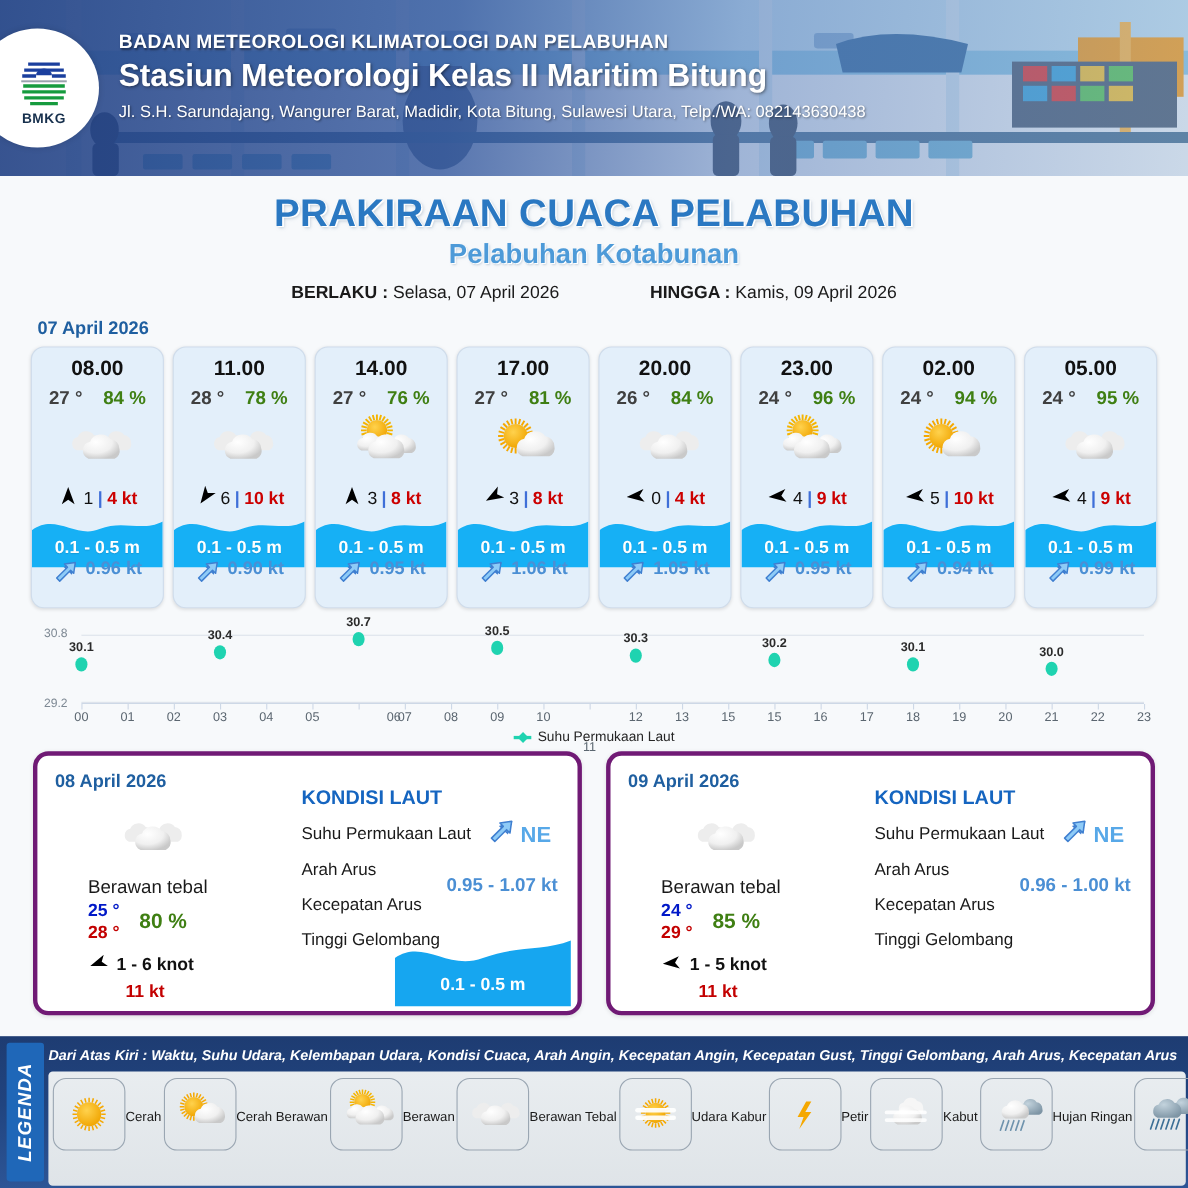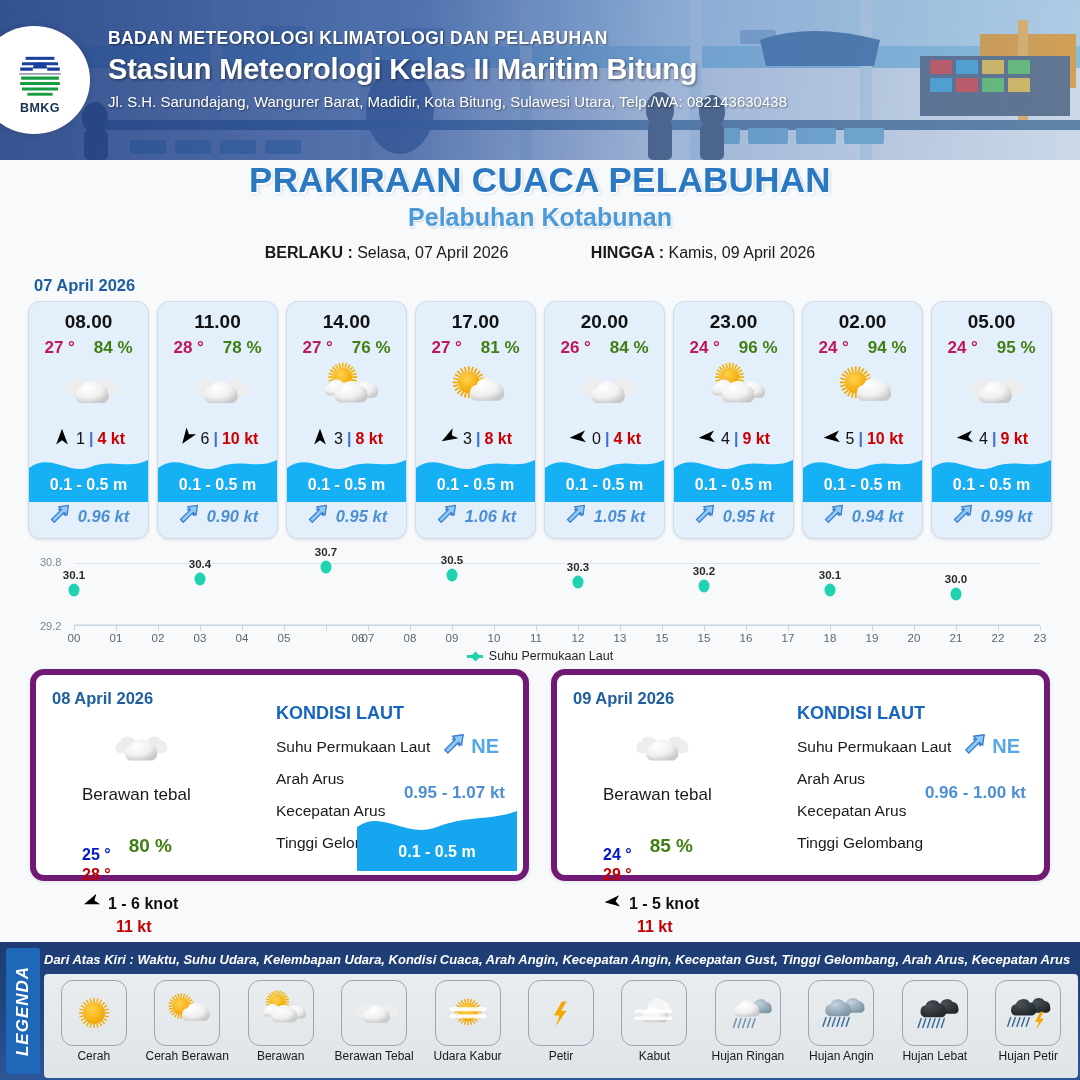--- a/index.html
+++ b/index.html
@@ -46,21 +46,21 @@
     font-size: 29px; font-weight: bold; margin-top: 4px; letter-spacing: -0.2px;
     text-shadow: 1px 1px 3px rgba(0,0,0,.5);
   }
   .hdr-line3, .hdr-line4 {
     font-size: 15px; margin-top: 7px;
     text-shadow: 1px 1px 2px rgba(0,0,0,.45);
   }
   .hdr-line4 { margin-top: 6px; }
 
   
-  .title-block { text-align: center; padding-top: 0; }
+  .title-block { text-align: center; padding-top: 14px; }
   .t-main {
     font-size: 35px; font-weight: bold; color: #2a78c2;
     letter-spacing: .3px;
     text-shadow: 1.5px 1.5px 0 #ffffff, 2px 2px 3px rgba(150,170,190,.55);
   }
   .t-sub {
     font-size: 25px; font-weight: bold; color: #4d9ad8;
     margin-top: 3px;
     text-shadow: 1px 1px 0 #ffffff, 1.5px 1.5px 2px rgba(150,170,190,.5);
   }
@@ -82,41 +82,41 @@
     box-shadow: 0 1px 3px rgba(0,0,0,.1);
     overflow: hidden;
     position: relative;
     height: 238px;
   }
   .c-time {
     text-align: center; font-size: 19px; font-weight: bold;
     color: #111; padding-top: 9px;
   }
   .c-th { display: flex; justify-content: space-around; align-items: baseline; margin-top: 5px; padding: 0 6px; }
-  .c-temp { font-size: 17px; font-weight: bold; color: #be185d; }
+  .c-temp { font-size: 17px; font-weight: bold; color: #404040; }
   .c-hum { font-size: 17px; font-weight: bold; color: #3f7f13; }
   .c-icon { height: 60px; display: flex; align-items: center; justify-content: center; margin-top: 3px; }
   .c-icon svg { width: 78px; height: 58px; }
   .c-wind {
     display: flex; align-items: center; justify-content: center;
     gap: 4px; margin-top: 6px; font-size: 16px; font-weight: bold;
   }
   .c-wind .deg { color: #111; font-weight: normal; font-size: 16px; }
   .c-wind .bar { color: #3f6fd8; font-weight: bold; }
   .c-wind .kt { color: #cc0000; }
   .wave-zone { position: absolute; left: 0; right: 0; bottom: 36px; height: 52px; }
   .wave-zone svg { position: absolute; bottom: 0; left: 0; width: 100%; height: 100%; }
   .wave-label {
     position: absolute; left: 0; right: 0; bottom: 8px;
     text-align: center; color: #fff; font-size: 16px; font-weight: bold;
     text-shadow: 0 1px 1px rgba(0,0,0,.12);
   }
   .cur-row {
     position: absolute; left: 0; right: 0; bottom: 0; height: 44px;
-    display: flex; align-items: center; justify-content: center; gap: 6px; font-style: italic;
+    display: flex; align-items: flex-start; justify-content: center; gap: 6px;
   }
   .cur-row svg { width: 24px; height: 24px; }
   .cur-val { font-size: 16.5px; font-weight: bold; color: #4b8fd4; }
 
   
   .chart-box { position: relative; margin: 14px 28px 0 28px; height: 110px; }
   .chart-plot { position: absolute; left: 46px; right: 12px; top: 10px; height: 62px; }
   .gridline { position: absolute; left: 0; right: 0; height: 1px; background: #dde3ea; }
   .ylab { position: absolute; font-size: 11px; color: #7d8893; }
   .pt { position: absolute; width: 11px; height: 13px; background: #1fd3b0; border-radius: 50%; transform: translate(-50%,-50%); }
@@ -134,32 +134,32 @@
     content:''; position:absolute; top:3.5px; left:0; width:16px; height:2.5px; background:#1fd3b0;
   }
   .legend-marker::after {
     content:''; position:absolute; top:1px; left:5px; width:7px; height:7px;
     background:#1fd3b0; transform: rotate(45deg);
   }
 
   
   .panels { display: flex; gap: 22px; padding: 0 30px; margin-top: 6px; }
   .panel {
-    flex: 1; height: 212px;
-    background: #fff; border: 6px solid #701a75; border-radius: 14px;
+    flex: 1; height: 240px;
+    background: #fff; border: 4px solid #701a75; border-radius: 14px;
     box-shadow: 0 1px 4px rgba(0,0,0,.1);
     position: relative; padding: 14px 16px;
   }
   .p-date { font-size: 16.5px; font-weight: bold; color: #1f5fa0; }
   .p-left { position: absolute; left: 46px; top: 44px; width: 180px; }
   .p-icon { height: 60px; display: flex; align-items: center; justify-content: flex-start; padding-left: 16px; }
   .p-icon svg { width: 80px; height: 56px; }
   .p-cond { font-size: 17px; color: #1a1a1a; margin-top: 6px; }
   .p-temps { display: flex; align-items: center; gap: 18px; margin-top: 3px; }
-  .p-tcol { display: flex; flex-direction: column; margin-top: 38px; }
+  .p-tcol { display: flex; flex-direction: column; }
   .p-tmin { font-size: 16px; font-weight: bold; color: #0018c8; }
   .p-tmax { font-size: 16px; font-weight: bold; color: #c30000; margin-top: 2px; }
   .p-hum { font-size: 19px; font-weight: bold; color: #3f7f13; }
   .p-windrow { display: flex; align-items: center; gap: 7px; margin-top: 8px; }
   .p-windrow svg { width: 19px; height: 19px; }
   .p-wind { font-size: 16px; font-weight: bold; color: #111; }
   .p-gust { font-size: 16px; font-weight: bold; color: #c30000; margin: 3px 0 0 34px; }
   .p-right { position: absolute; left: 240px; top: 28px; right: 12px; }
   .p-h { font-size: 18px; font-weight: bold; color: #1565c0; }
   .p-row { font-size: 15.5px; color: #1a1a1a; margin-top: 14px; }
@@ -199,21 +199,21 @@
     position: absolute; left: 44px; top: 10px; right: 4px;
     color: #fff; font-size: 13px; font-style: italic; font-weight: bold;
     white-space: nowrap;
   }
   .legend-strip {
     position: absolute; left: 44px; top: 32px; right: 2px; bottom: 2px;
     background: linear-gradient(180deg,#e9edf0 0%, #dfe4e8 100%);
     border-radius: 4px;
     display: flex; align-items: flex-start; padding: 6px 4px 0 4px; gap: 2px;
   }
-  .leg-item { flex: 1; display: flex; flex-direction: column; align-items: center; }
+  .leg-item { flex: 1; display: flex; flex-direction: row; align-items: center; }
   .leg-tile {
     width: 66px; height: 66px; border: 1px solid #9aa6b2; border-radius: 12px;
     display: flex; align-items: center; justify-content: center;
     background: transparent;
   }
   .leg-tile svg { width: 58px; height: 52px; }
   .leg-name { font-size: 12px; color: #1a1a1a; margin-top: 3px; white-space: nowrap; }
 </style>
 </head>
 <body>
@@ -934,21 +934,21 @@
       <div class="xlab" style="left: 26.087%; margin-left: 32px;">06</div>
       <div class="xtick" style="left: 30.4348%;"></div>
       <div class="xlab" style="left: 30.4348%;">07</div>
       <div class="xtick" style="left: 34.7826%;"></div>
       <div class="xlab" style="left: 34.7826%;">08</div>
       <div class="xtick" style="left: 39.1304%;"></div>
       <div class="xlab" style="left: 39.1304%;">09</div>
       <div class="xtick" style="left: 43.4783%;"></div>
       <div class="xlab" style="left: 43.4783%;">10</div>
       <div class="xtick" style="left: 47.8261%;"></div>
-      <div class="xlab" style="left: 47.8261%;">11</div>
+      <div class="xlab" style="left: 47.8261%; margin-top: 28px;">11</div>
       <div class="xtick" style="left: 52.1739%;"></div>
       <div class="xlab" style="left: 52.1739%;">12</div>
       <div class="xtick" style="left: 56.5217%;"></div>
       <div class="xlab" style="left: 56.5217%;">13</div>
       <div class="xtick" style="left: 60.8696%;"></div>
       <div class="xlab" style="left: 60.8696%;">15</div>
       <div class="xtick" style="left: 65.2174%;"></div>
       <div class="xlab" style="left: 65.2174%;">15</div>
       <div class="xtick" style="left: 69.5652%;"></div>
       <div class="xlab" style="left: 69.5652%;">16</div>

